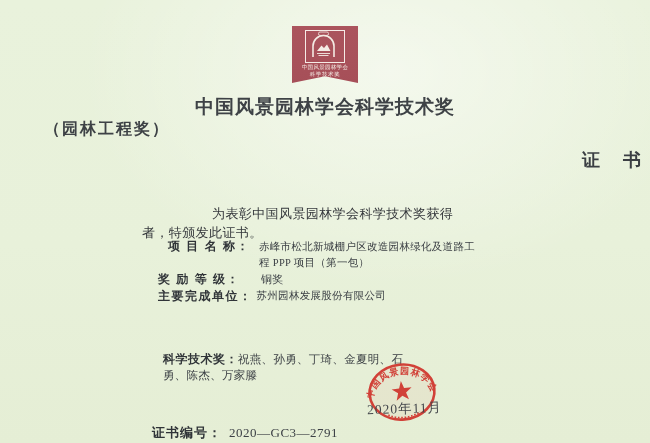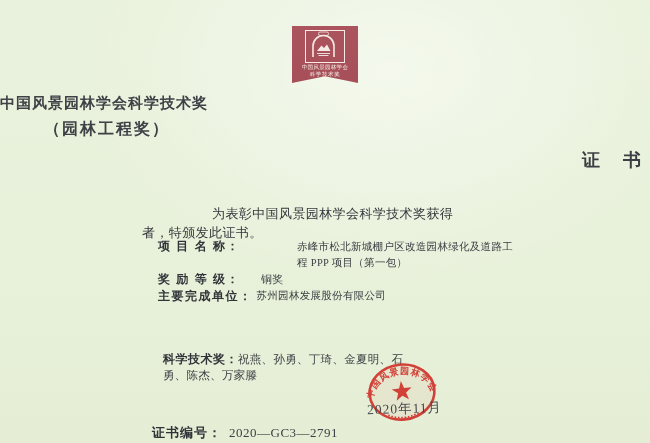--- a/index.html
+++ b/index.html
@@ -17,35 +17,35 @@
     clip-path:polygon(0 0,100% 0,100% 100%,50% 88%,0 100%);
   }
   .badge-square{
     position:absolute;left:13px;top:4px;width:38px;height:31px;
     border:1.5px solid rgba(250,243,238,.95);
   }
   .badge-org{position:absolute;left:0;width:100%;text-align:center;color:#f4ebe4;}
   .badge-org.l1{top:38px;font-size:5.5px;letter-spacing:.3px;}
   .badge-org.l2{top:45px;font-size:5.5px;letter-spacing:.6px;}
   
-  .title1{position:absolute;top:94px;left:0;width:100%;text-align:left;
-    font-size:15px;font-weight:bold;color:#3e4246;letter-spacing:1px;}
+  .title1{position:absolute;top:94px;left:0;width:100%;text-align:center;
+    font-size:19px;font-weight:bold;color:#3e4246;letter-spacing:1px;}
   .title2{position:absolute;top:119px;left:0;width:100%;text-align:left;
     font-size:16px;font-weight:bold;color:#3e4246;letter-spacing:2px;margin-left:44px;}
   .cert-title{position:absolute;top:148px;left:0;width:100%;text-align:right;
     font-size:18px;font-weight:bold;color:#3b3f43;letter-spacing:9px;text-indent:9px;}
   
   .citation{position:absolute;left:142px;top:191px;width:332px;
     font-family:"Liberation Serif",serif;font-size:13px;line-height:19px;
     color:#35383c;text-indent:70px;letter-spacing:.4px;}
   
   .frow{position:absolute;color:#33373b;}
   .flabel{font-weight:bold;font-size:12px;letter-spacing:1.5px;color:#303438;}
   .fvalue{font-family:"Liberation Serif",serif;font-size:10.5px;letter-spacing:.3px;color:#3c4045;}
-  .row-project{left:158px;top:238px;display:flex;gap:48px;}
+  .row-project{left:168px;top:238px;display:flex;}
   .row-project .fvalue{width:218px;margin-left:9px;line-height:16px;margin-top:1px;}
   .row-grade{left:158px;top:271px;display:flex;}
   .row-grade .fvalue{margin-left:21px;font-size:11px;margin-top:1px;}
   .row-unit{left:158px;top:288px;display:flex;}
   .row-unit .fvalue{margin-left:4px;font-size:10.5px;margin-top:1px;}
   .row-people{left:163px;top:351px;width:258px;font-size:12px;line-height:16px;}
   .row-people .flabel{letter-spacing:.5px;}
   .row-people .fvalue{font-size:11.5px;}
   .row-number{left:152px;top:424px;display:flex;}
   .row-number .flabel{font-size:13px;letter-spacing:1px;}

